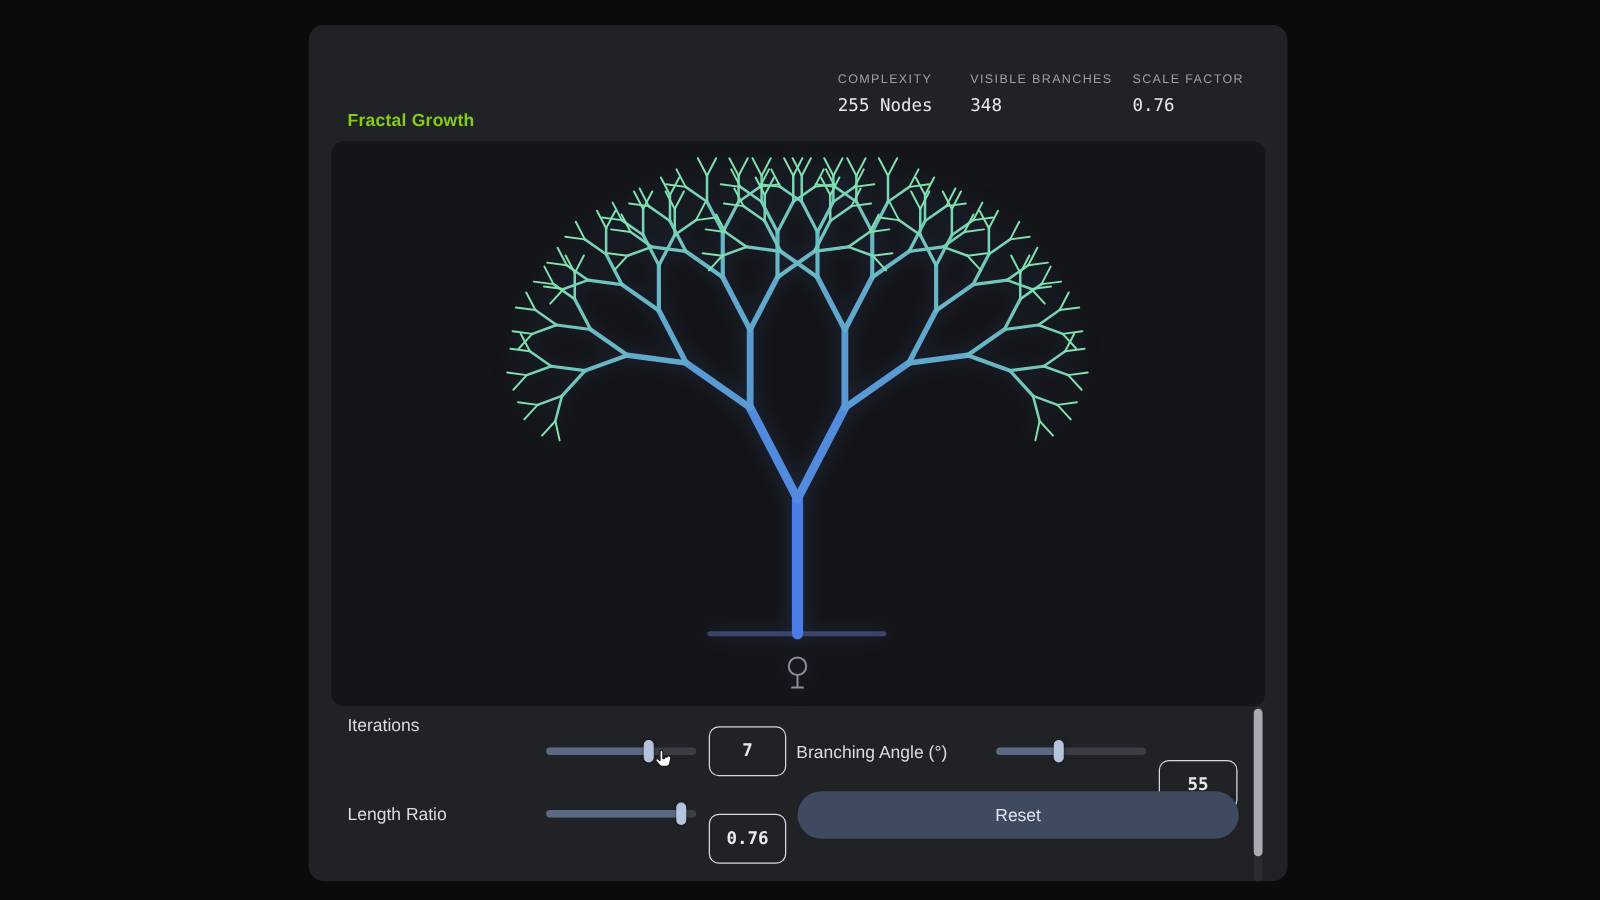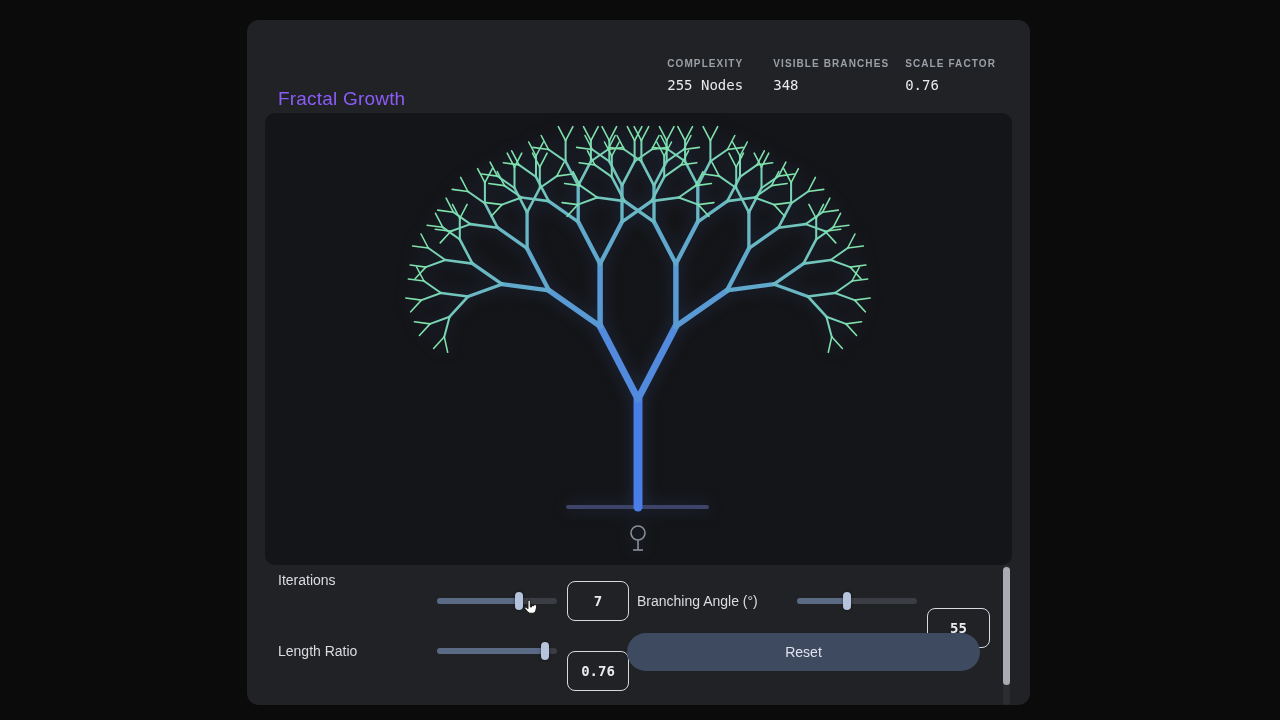--- a/index.html
+++ b/index.html
@@ -13,37 +13,37 @@
   .panel {
     position: absolute;
     left: 247px; top: 20px;
     width: 783px; height: 685px;
     background: #202226;
     border-radius: 12px;
   }
   .app-title {
     position: absolute;
     left: 31px; top: 68px;
-    font-size: 19px;
-    font-weight: 400;
-    color: #8b5cf6;
+    font-size: 14px;
+    font-weight: 700;
+    color: #84cc16;
     letter-spacing: 0.2px;
   }
   .stats {
     position: absolute;
     right: 34px; top: 38px;
     display: flex;
     gap: 16px;
   }
   .stat { min-width: 90px; }
   .stat-label {
     font-size: 10px;
     letter-spacing: 1.1px;
     color: #9aa0a6;
-    font-weight: bold;
+    font-weight: normal;
     text-transform: uppercase;
     white-space: nowrap;
   }
   .stat-value {
     margin-top: 8px;
     font-family: "DejaVu Sans Mono", monospace;
     font-size: 14px;
     font-weight: normal;
     color: #e8eaed;
     white-space: nowrap;
@@ -96,21 +96,21 @@
     border-radius: 8px;
     color: #e8eaed;
     font-family: "DejaVu Sans Mono", monospace;
     font-size: 14px;
     font-weight: bold;
     text-align: center;
     outline: none;
   }
   .reset-btn {
     position: absolute;
-    left: 380px; top: 613px;
+    left: 391px; top: 613px;
     width: 353px; height: 38px;
     background: #3d4a60;
     border: none;
     border-radius: 19px;
     color: #dfe4ec;
     font-family: "Liberation Sans", sans-serif;
     font-size: 14px;
     cursor: pointer;
   }
   .scrollbar-track {

